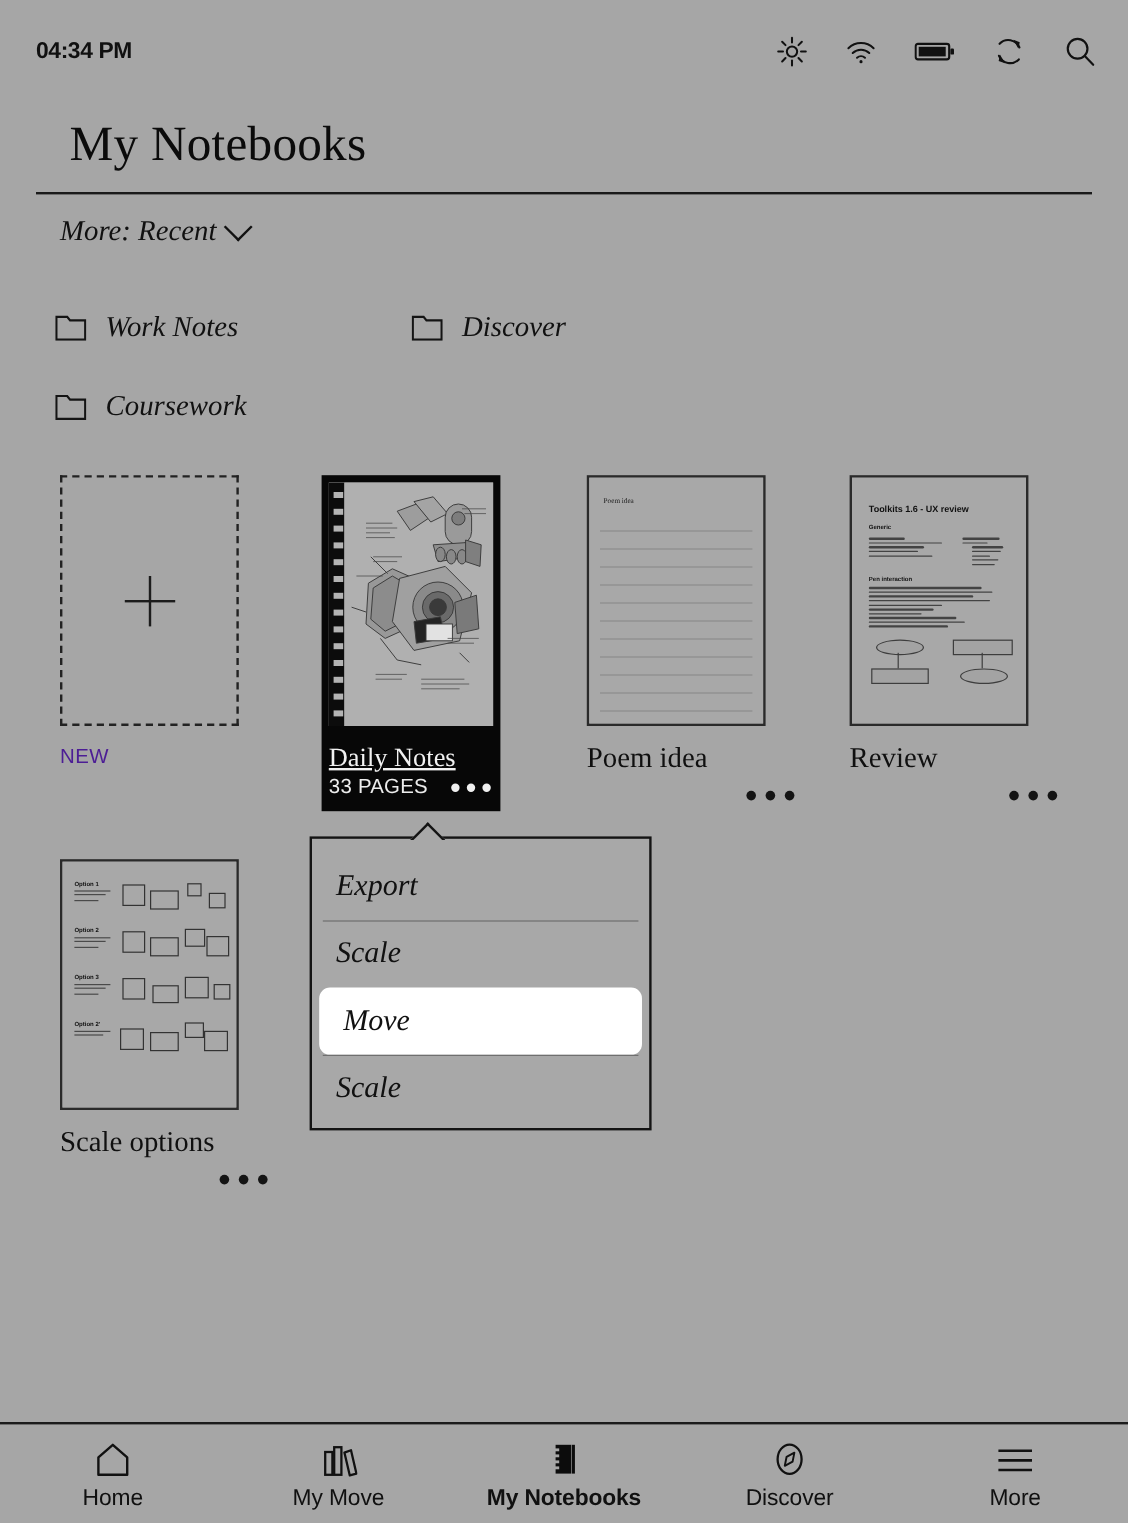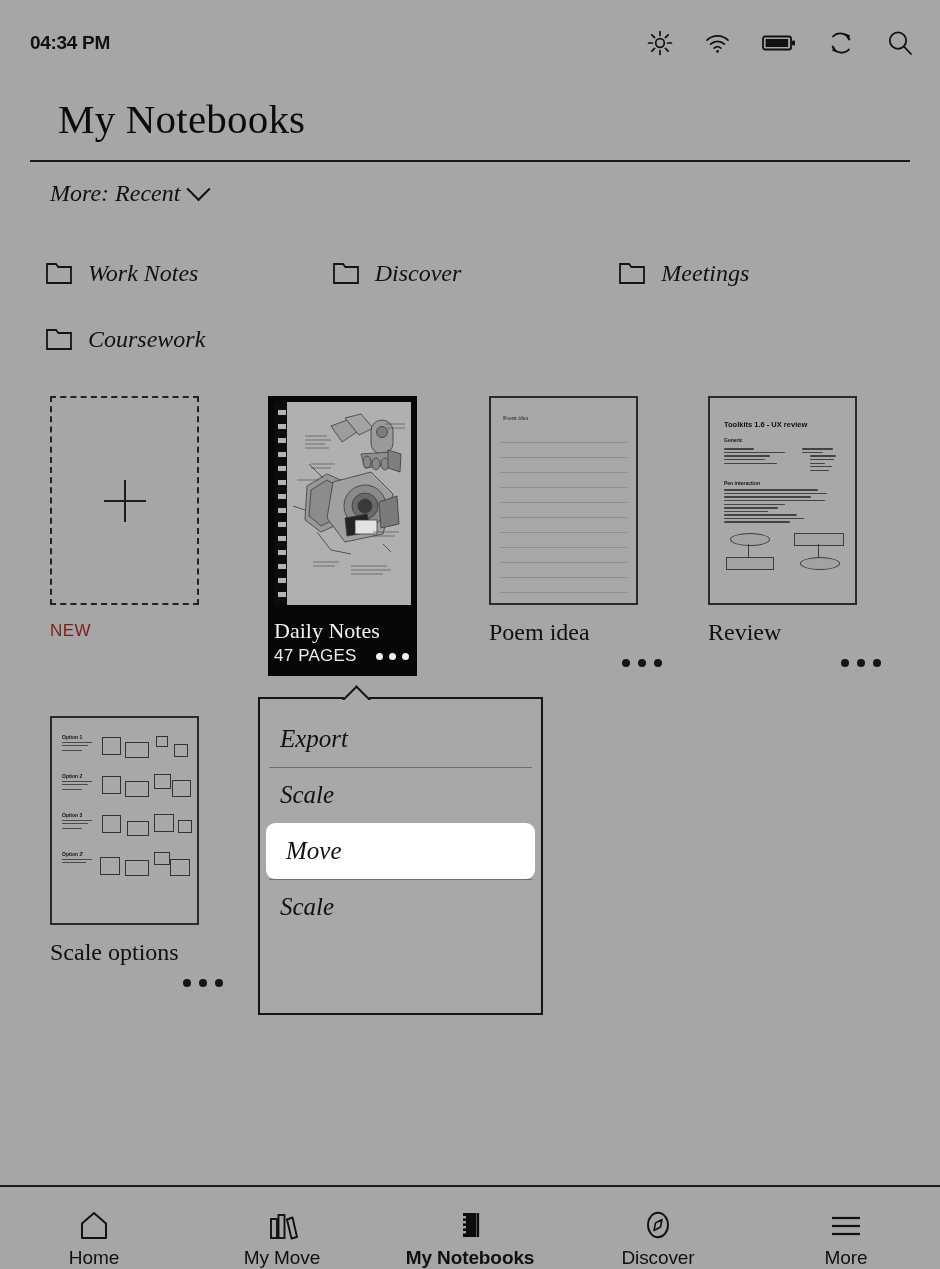--- a/index.html
+++ b/index.html
@@ -157,21 +157,21 @@
     background: #1c1c1c;
   }
   .plus::before { left: 0; top: 20px; width: 42px; height: 2px; }
   .plus::after  { top: 0; left: 20px; height: 42px; width: 2px; }
   .new-label {
     font-family: "Liberation Sans", sans-serif;
     font-size: 17px;
     font-weight: 500;
     letter-spacing: 0.4px;
     margin: 16px 0 0 24px;
-    color: #7f1d1d;
+    color: #4c1d95;
   }
 
   
   .thumb {
     width: 149px;
     height: 209px;
     margin: 16px 0 0 24px;
     border: 2px solid #2a2a2a;
     box-sizing: border-box;
     background: #a8a8a8;
@@ -221,20 +221,21 @@
     position: absolute;
     left: 6px;
     right: 6px;
     bottom: 4px;
   }
   .sel-title {
     color: #f2f2f2;
     font-size: 22px;
     line-height: 26px;
     margin: 0 0 2px 0;
+    text-decoration: underline;
   }
   .sel-bottom {
     display: flex;
     align-items: center;
     justify-content: space-between;
     padding-bottom: 6px;
   }
   .sel-pages {
     font-family: "Liberation Sans", sans-serif;
     font-size: 17px;
@@ -350,21 +351,21 @@
     border: 1px solid #333;
     background: transparent;
   }
 
   
   .menu {
     position: absolute;
     left: 258px;
     top: 697px;
     width: 285px;
-    height: 318px;
+    height: 245px;
     background: #a8a8a8;
     border: 2px solid #141414;
     box-sizing: border-box;
     z-index: 30;
   }
   .menu-arrow {
     position: absolute;
     left: 81px;
     top: -15px;
     width: 30px;
@@ -410,21 +411,21 @@
 
   
   .navbar {
     position: absolute;
     left: 0;
     bottom: 0;
     width: 940px;
     height: 82px;
     border-top: 2px solid #1b1b1b;
     display: flex;
-    align-items: flex-end;
+    align-items: center;
     background: #a6a6a6;
   }
   .nav-item {
     flex: 1;
     display: flex;
     flex-direction: column;
     align-items: center;
     gap: 7px;
     padding-top: 4px;
   }
@@ -512,26 +513,20 @@
         <svg class="folder-icon" viewBox="0 0 26 22">
           <path d="M1 21 L1 2 L10 2 L12.4 5 L25 5 L25 21 Z" fill="none" stroke="#141414" stroke-width="1.8" stroke-linejoin="miter"></path>
         </svg>
         <span class="folder-label">Work Notes</span>
       </div>
       <div class="folder">
         <svg class="folder-icon" viewBox="0 0 26 22">
           <path d="M1 21 L1 2 L10 2 L12.4 5 L25 5 L25 21 Z" fill="none" stroke="#141414" stroke-width="1.8" stroke-linejoin="miter"></path>
         </svg>
         <span class="folder-label">Discover</span>
-      </div>
-      <div class="folder">
-        <svg class="folder-icon" viewBox="0 0 26 22">
-          <path d="M1 21 L1 2 L10 2 L12.4 5 L25 5 L25 21 Z" fill="none" stroke="#141414" stroke-width="1.8" stroke-linejoin="miter"></path>
-        </svg>
-        <span class="folder-label">Meetings</span>
       </div>
     </div>
     <div class="folder-row">
       <div class="folder">
         <svg class="folder-icon" viewBox="0 0 26 22">
           <path d="M1 21 L1 2 L10 2 L12.4 5 L25 5 L25 21 Z" fill="none" stroke="#141414" stroke-width="1.8" stroke-linejoin="miter"></path>
         </svg>
         <span class="folder-label">Coursework</span>
       </div>
     </div>
@@ -609,21 +604,21 @@
                   <path d="M64 172 L96 172"></path>
                 <path d="M26 160 L52 160"></path>
                   <path d="M26 164 L48 164"></path>
               </g>
             </svg>
           </div>
         </div>
         <div class="sel-meta">
           <div class="sel-title">Daily Notes</div>
           <div class="sel-bottom">
-            <span class="sel-pages">47 PAGES</span>
+            <span class="sel-pages">33 PAGES</span>
             <span class="sel-dots">
                 <i></i>
                 <i></i>
                 <i></i>
               </span>
           </div>
         </div>
       </div>
 
       <div class="cell c2">

